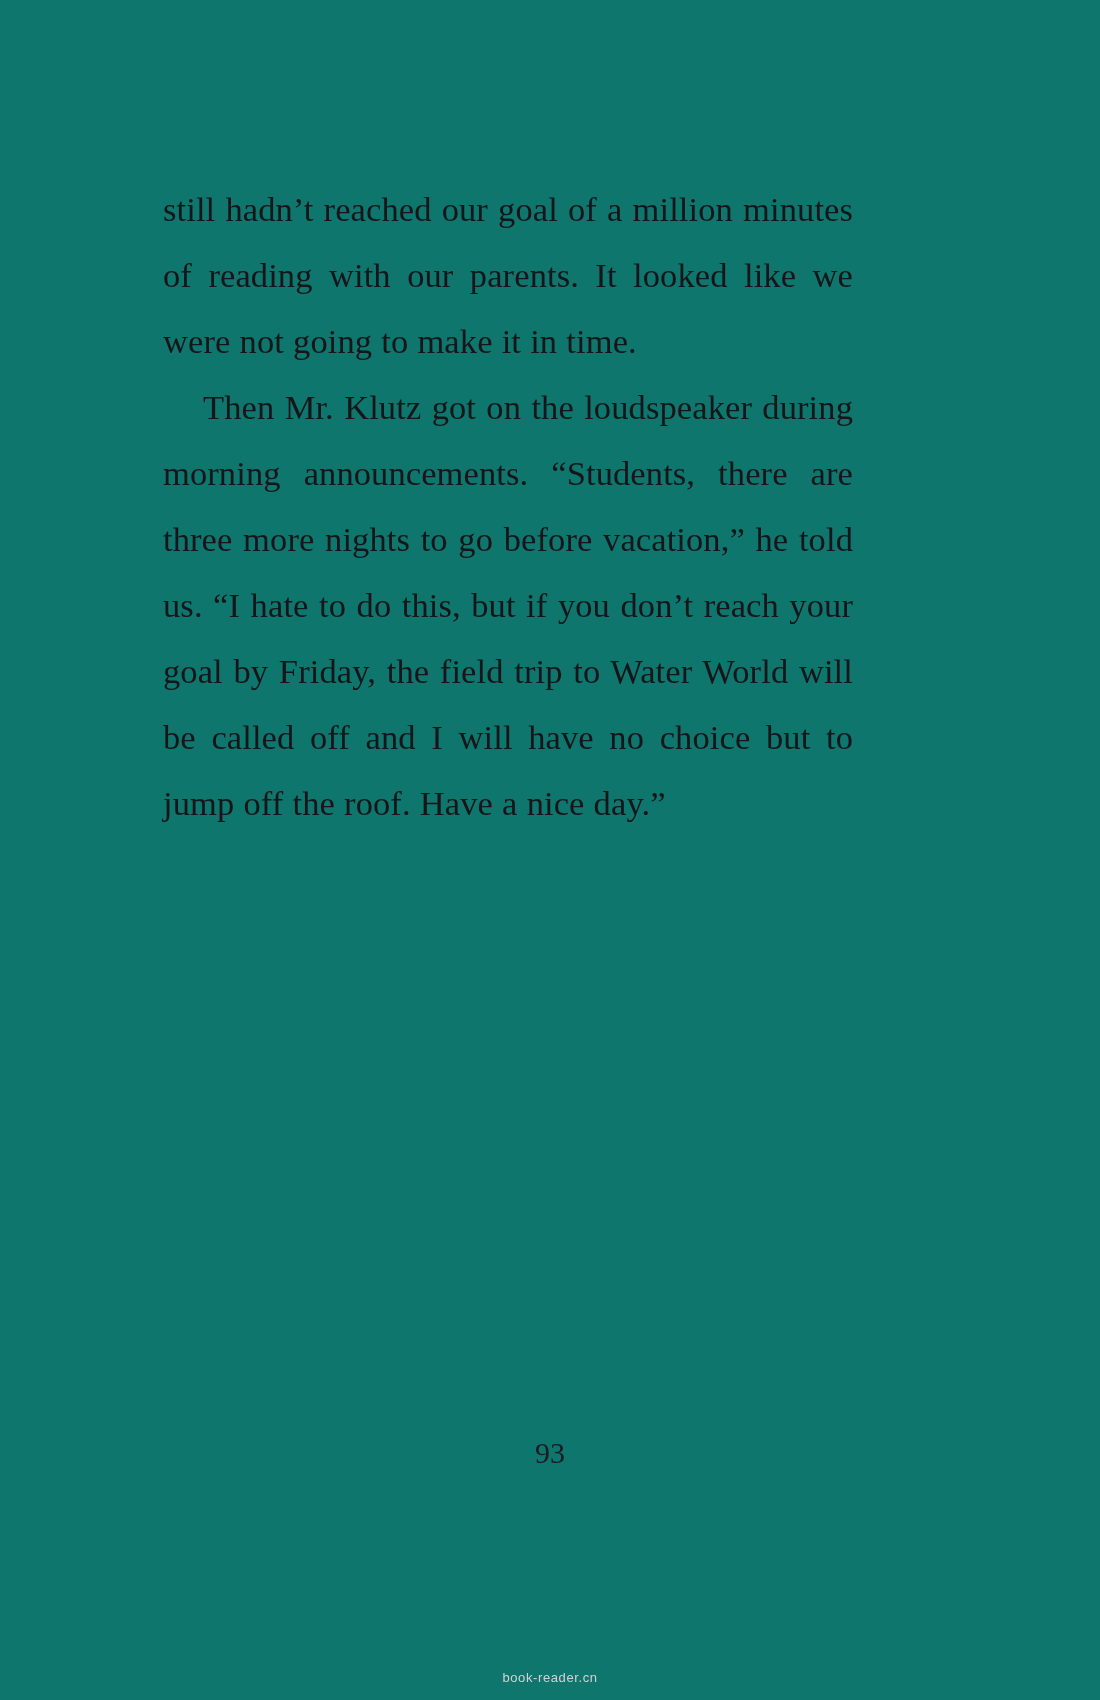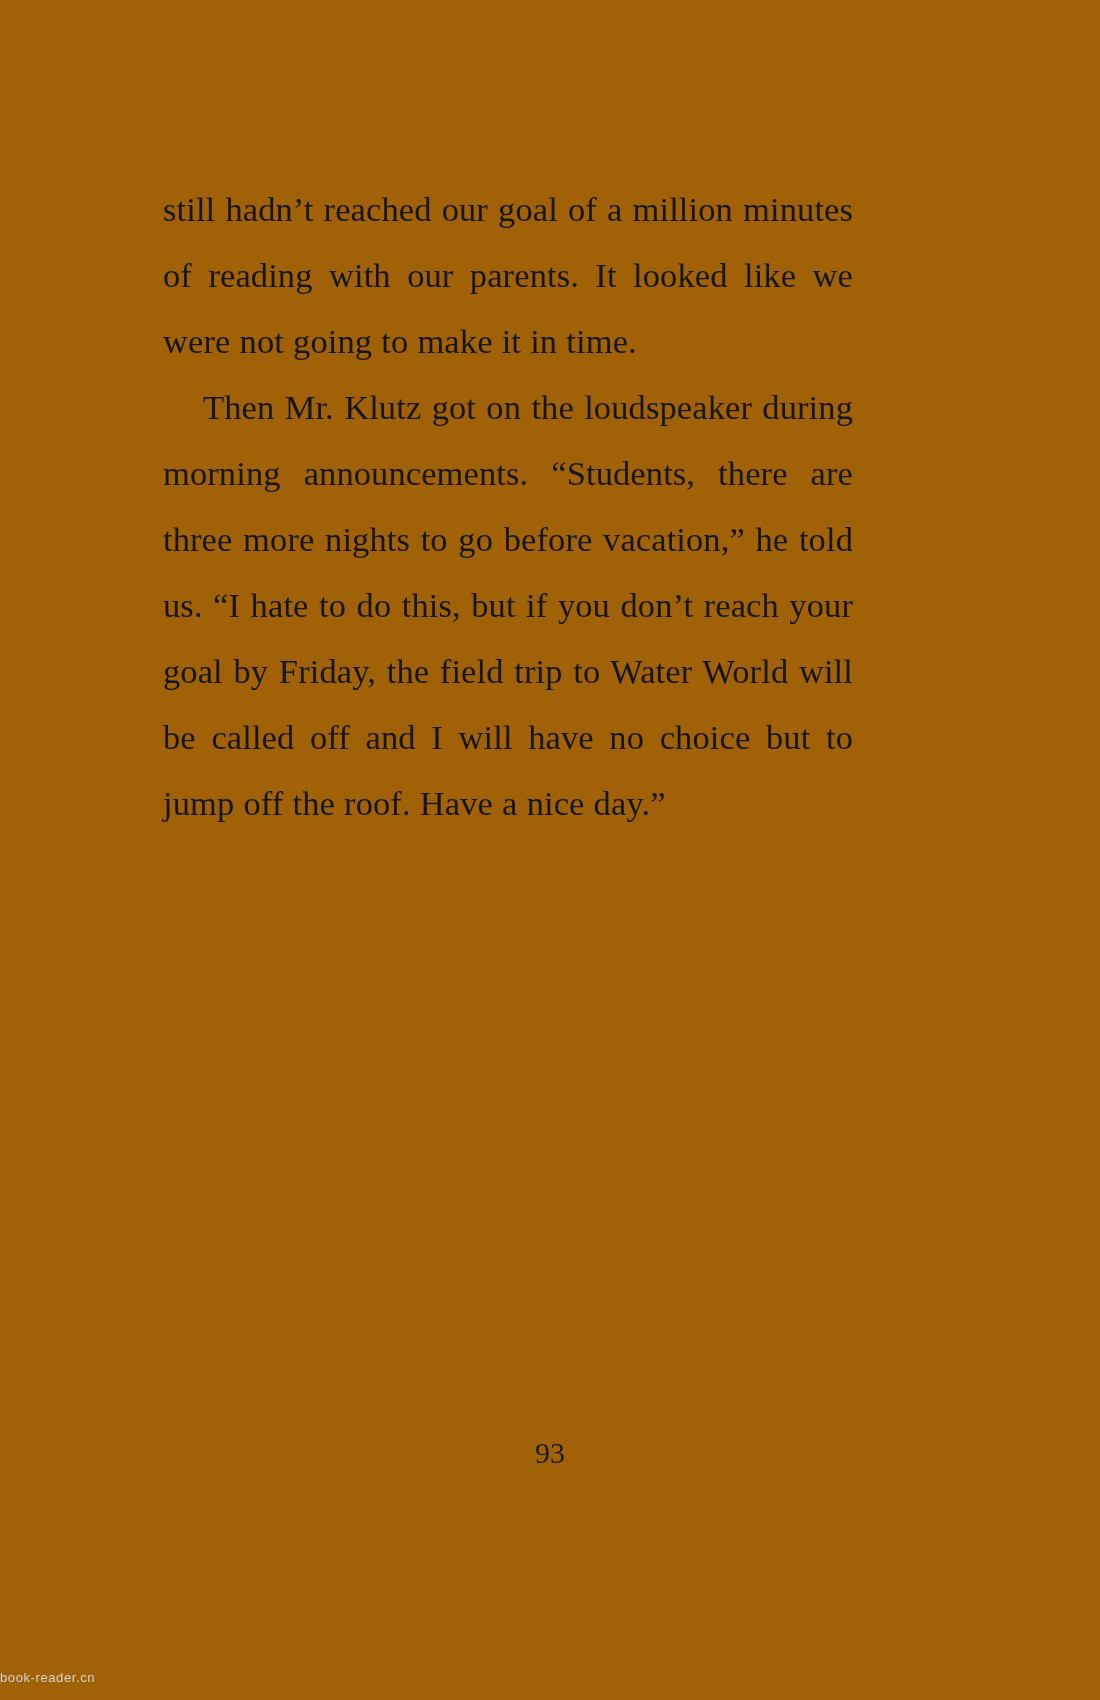--- a/index.html
+++ b/index.html
@@ -15,21 +15,21 @@
     position: relative;
     overflow: hidden;
   }
 
   .page {
     position: absolute;
     left: 0;
     top: 0;
     width: 1100px;
     height: 1700px;
-    background: #a16207;
+    background: #0f766e;
   }
 
   .text-block {
     position: absolute;
     left: 163px;
     top: 176px;
     width: 690px;
   }
 
   .para {
@@ -58,21 +58,21 @@
     line-height: 40px;
     color: #1b1b20;
     font-family: Liberation Serif, serif;
   }
 
   .watermark {
     position: absolute;
     left: 0;
     top: 1670px;
     width: 1100px;
-    text-align: left;
+    text-align: center;
     font-size: 13px;
     line-height: 16px;
     letter-spacing: 0.6px;
     color: #d2d2d6;
     font-family: "Liberation Sans", "DejaVu Sans", sans-serif;
   }
 </style>
 </head>
 <body>
 

